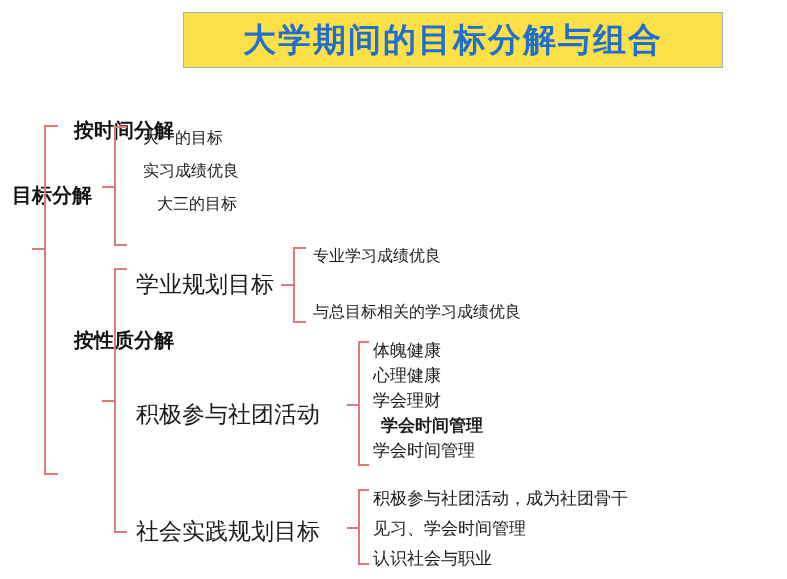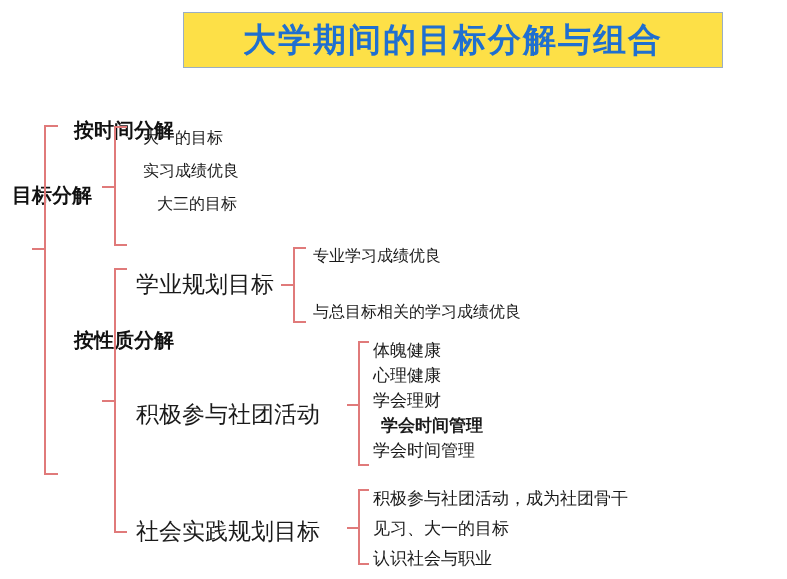--- a/index.html
+++ b/index.html
@@ -122,14 +122,14 @@
 <div class="lbl leaf-sm" style="left:373px; top:391px;">学会理财</div>
 <div class="lbl leaf-sm" style="left:381px; top:416px;font-weight:bold;">学会时间管理</div>
 <div class="lbl leaf-sm" style="left:373px; top:441px;">学会时间管理</div>
 
 <div class="lbl mid" style="left:136px; top:517px;">社会实践规划目标</div>
 
 <div class="brk" style="left:358px; top:489px; width:11px; height:76px;"></div>
 <div class="tick" style="left:347px; top:527px; width:12px;"></div>
 
 <div class="lbl leaf-sm" style="left:373px; top:489px;text-align:right;">积极参与社团活动，成为社团骨干</div>
-<div class="lbl leaf-sm" style="left:373px; top:519px;">见习、大一的目标</div>
+<div class="lbl leaf-sm" style="left:373px; top:519px;">见习、学会时间管理</div>
 <div class="lbl leaf-sm" style="left:373px; top:549px;">认识社会与职业</div>
 
 </body></html>

